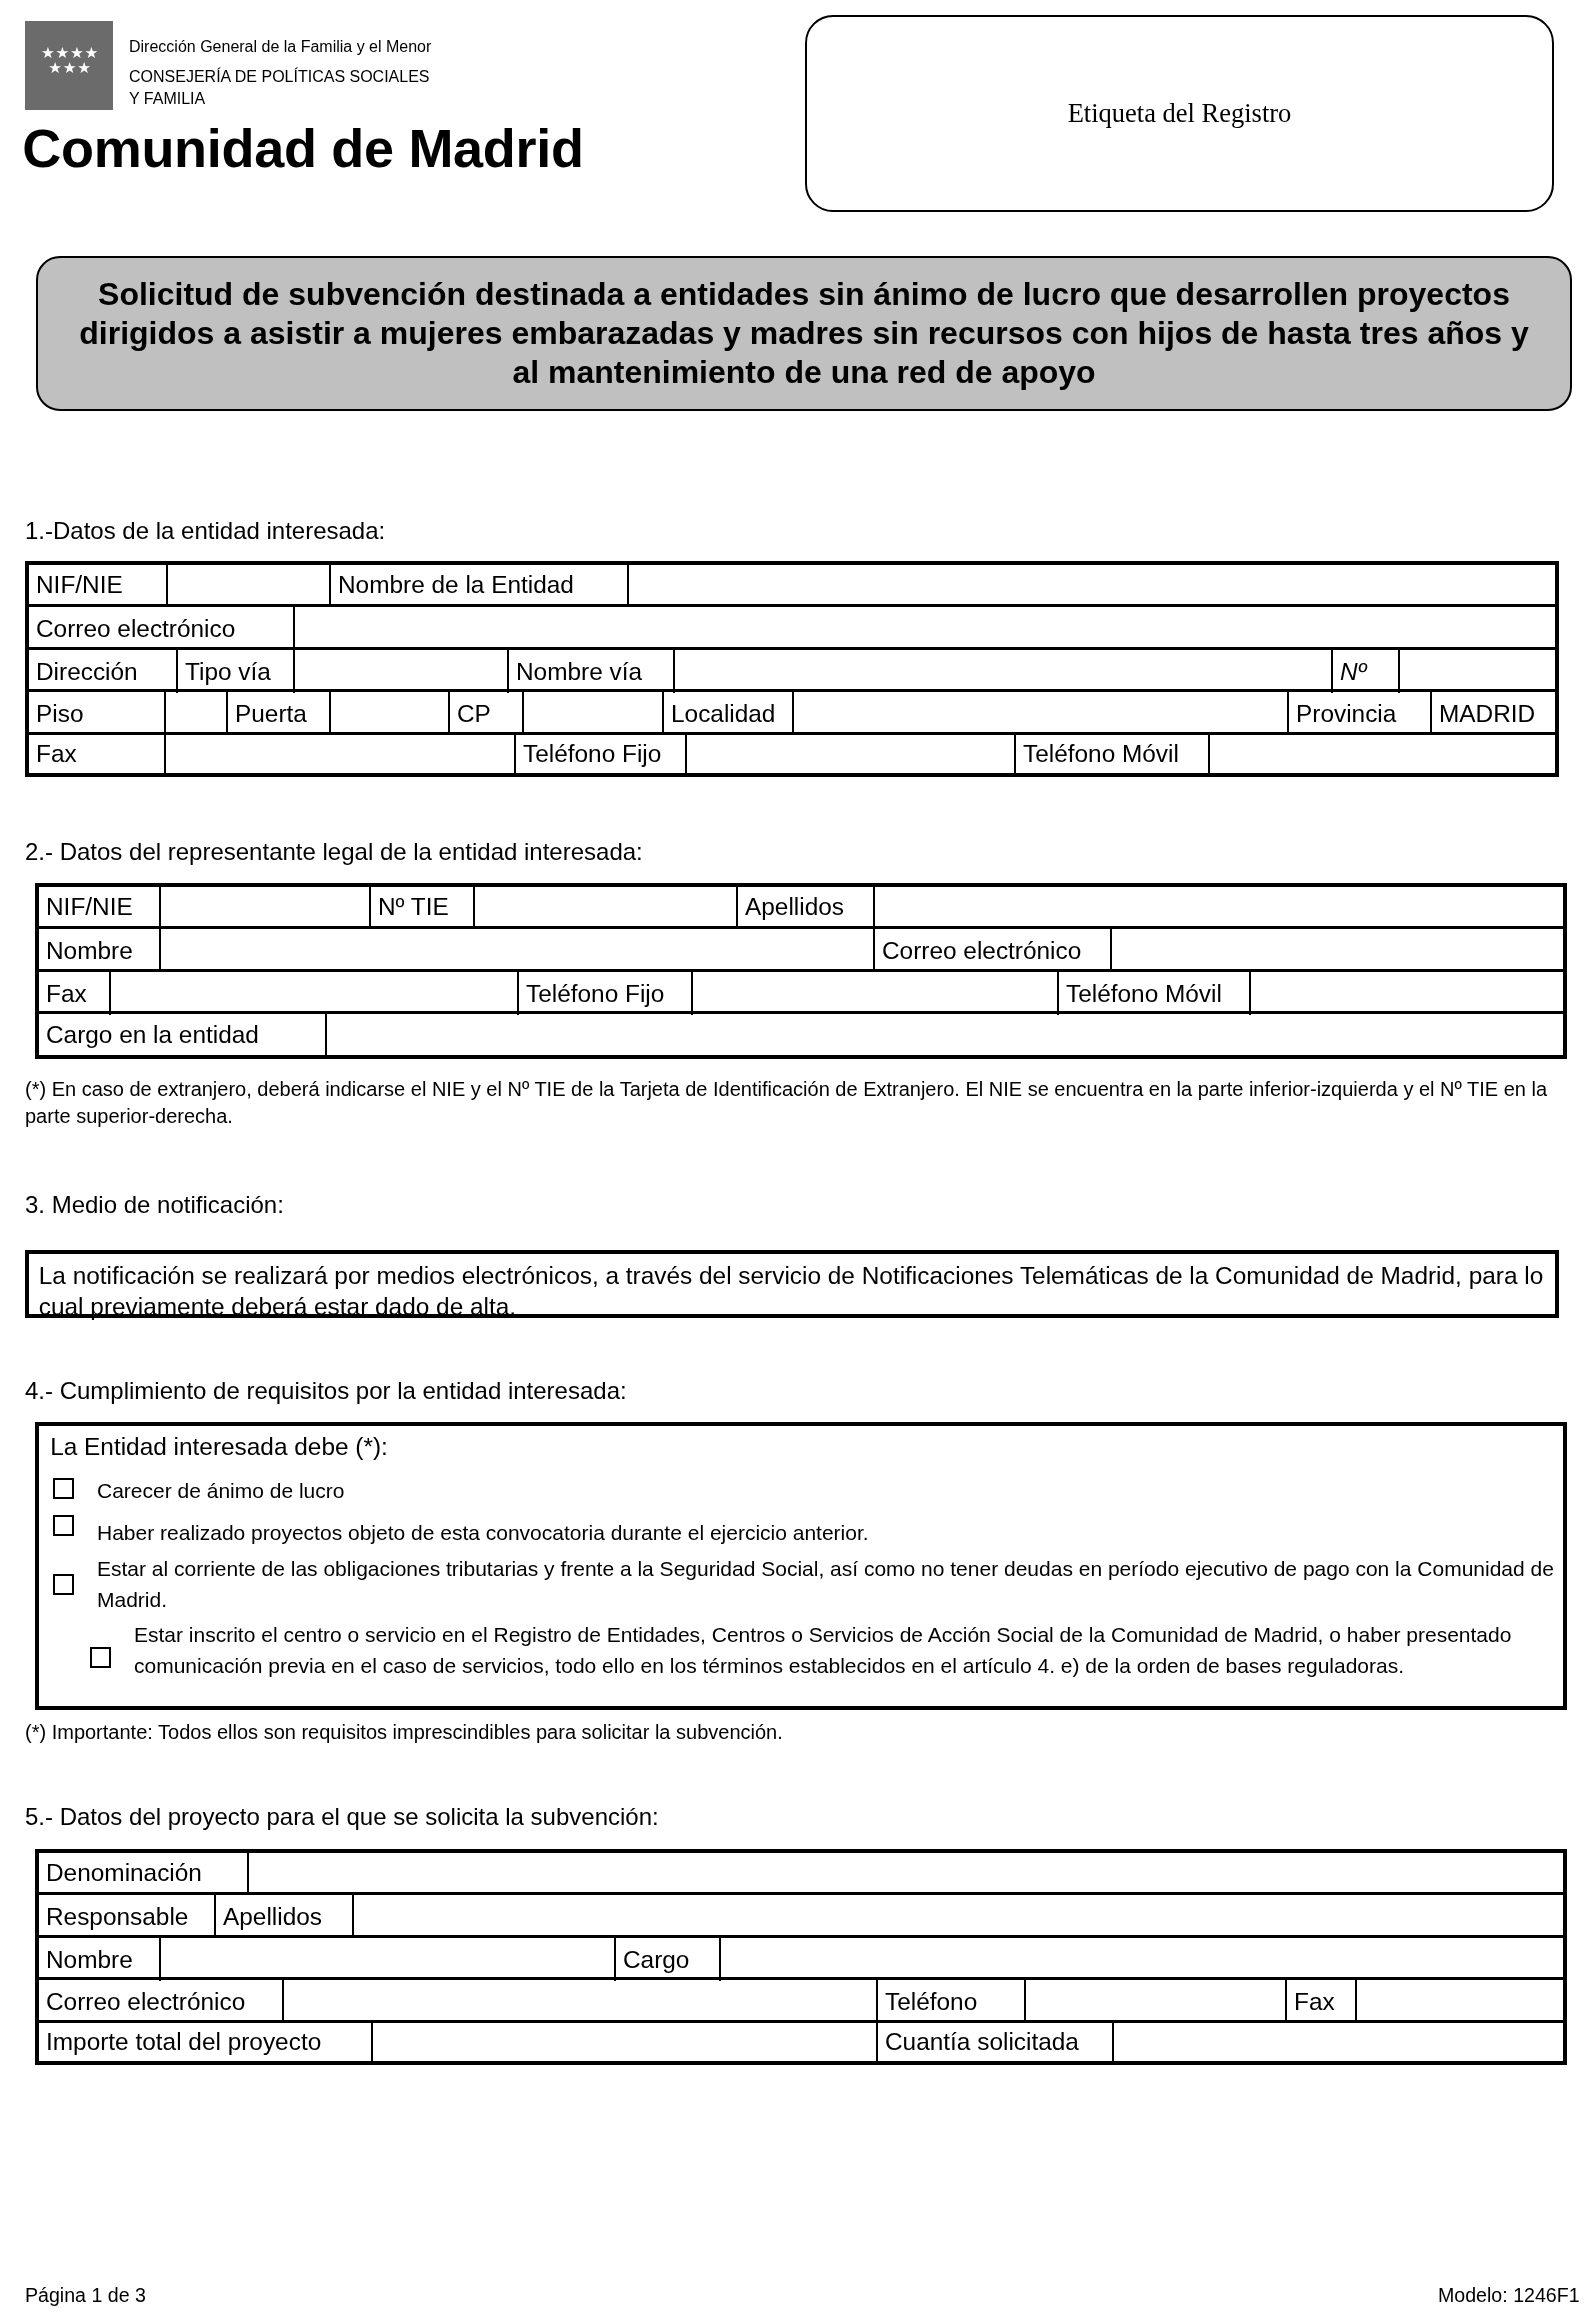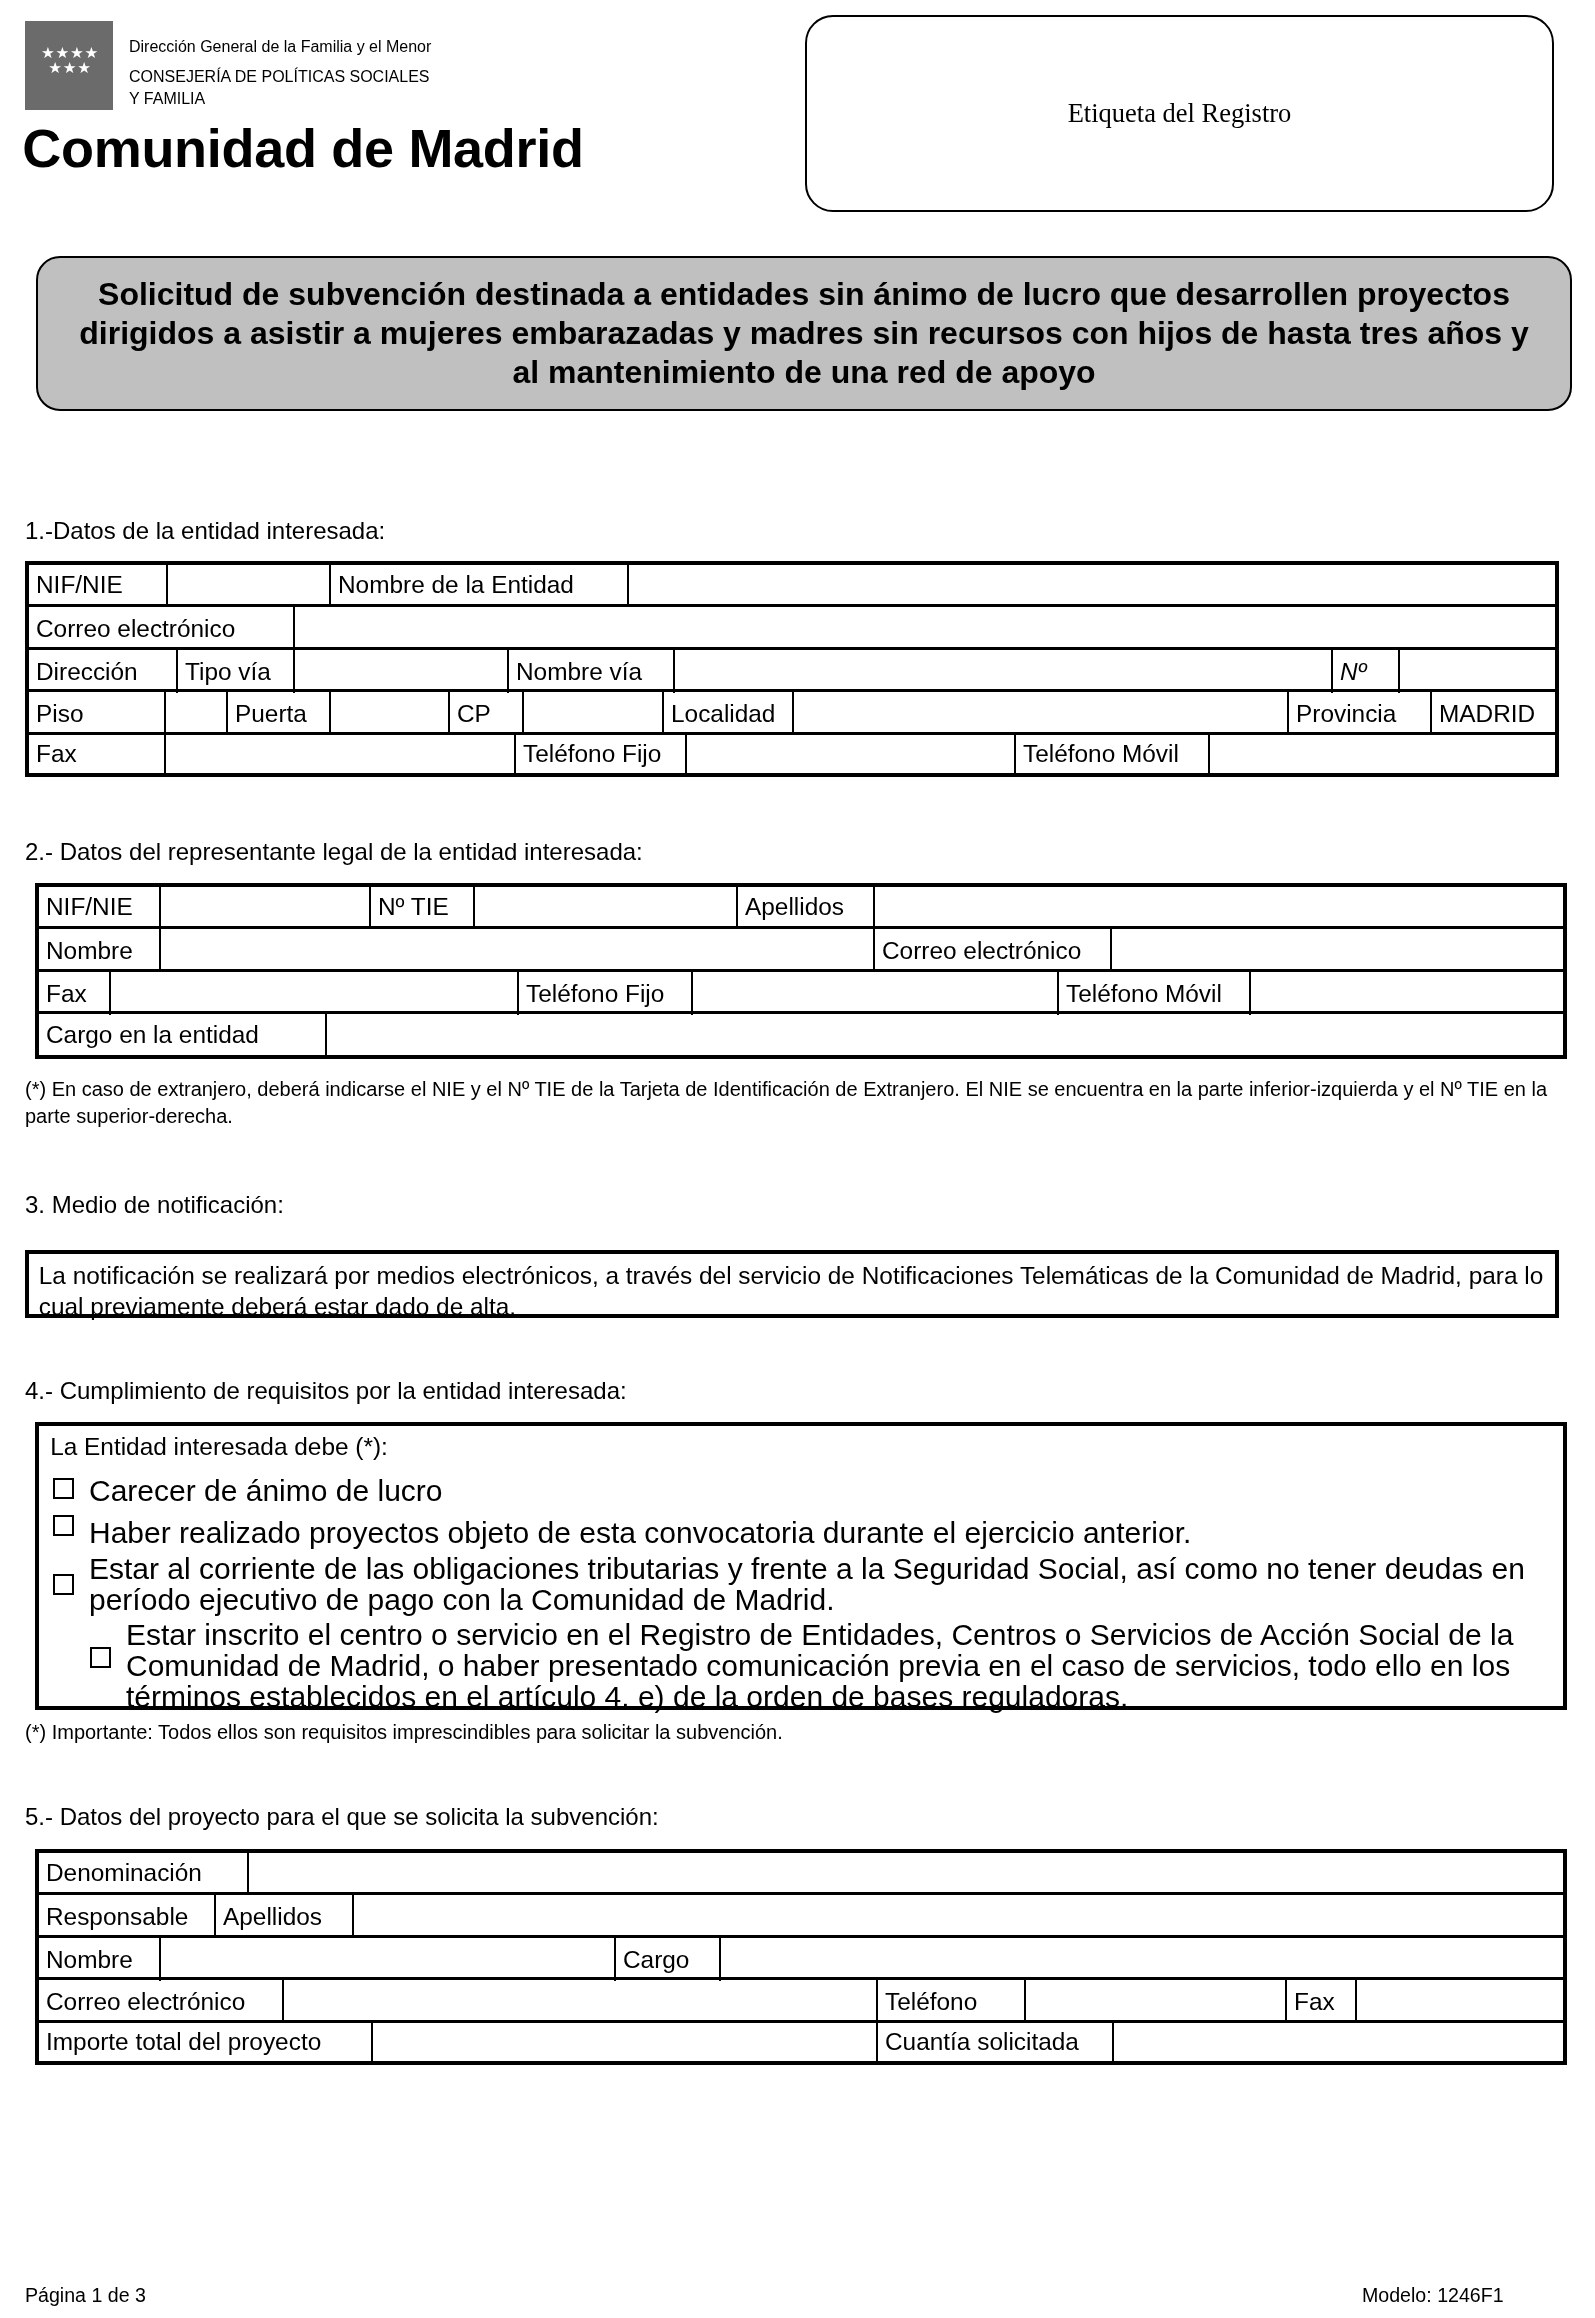--- a/index.html
+++ b/index.html
@@ -20,21 +20,21 @@
   .row { position:absolute; left:0; right:0; }
   .row.sep { border-top:3.5px solid #000; }
   .cell { position:absolute; top:0; bottom:0; box-sizing:border-box; display:flex; align-items:center; font-size:24.4px; white-space:nowrap; padding-left:7px; }
   .cell.vl { border-left:2.1px solid #000; }
   .cell.input { cursor:text; }
   .note { font-size:20px; line-height:26.5px; }
   .notif-text { font-size:24.4px; line-height:31px; padding:5.6px 9.8px; }
   .req-intro { font-size:24.4px; }
   .req-item { position:absolute; left:0; right:0; }
   .cb { position:absolute; left:14px; width:21px; height:21px; border:2.1px solid #000; box-sizing:border-box; background:#fff; cursor:pointer; }
-  .req-text { position:absolute; left:50px; right:7px; font-size:30px; line-height:31px; }
+  .req-text { position:absolute; left:58px; right:7px; font-size:21px; line-height:31px; }
   .footer { font-size:19.6px; white-space:nowrap; }
 </style>
 </head>
 <body>
 
 <div class="abs logo-box"></div>
 <div class="abs stars">
   <div>★★★★</div>
   <div>★★★</div>
 </div>
@@ -183,14 +183,14 @@
   </div>
   <div class="row sep" style="top:167px;bottom:0;">
     <div class="cell" style="left:0;width:332px;">Importe total del proyecto</div>
     <div class="cell vl input" style="left:332px;width:504px;"></div>
     <div class="cell vl" style="left:837px;width:236px;">Cuantía solicitada</div>
     <div class="cell vl input" style="left:1073px;right:0;"></div>
   </div>
 </div>
 
 <div class="abs footer" style="left:25px;top:2284px;">Página 1 de 3</div>
-<div class="abs footer" style="left:1362px;top:2284px;">Modelo: 1246F1</div>
+<div class="abs footer" style="left:1438px;top:2284px;">Modelo: 1246F1</div>
 
 
 </body></html>

